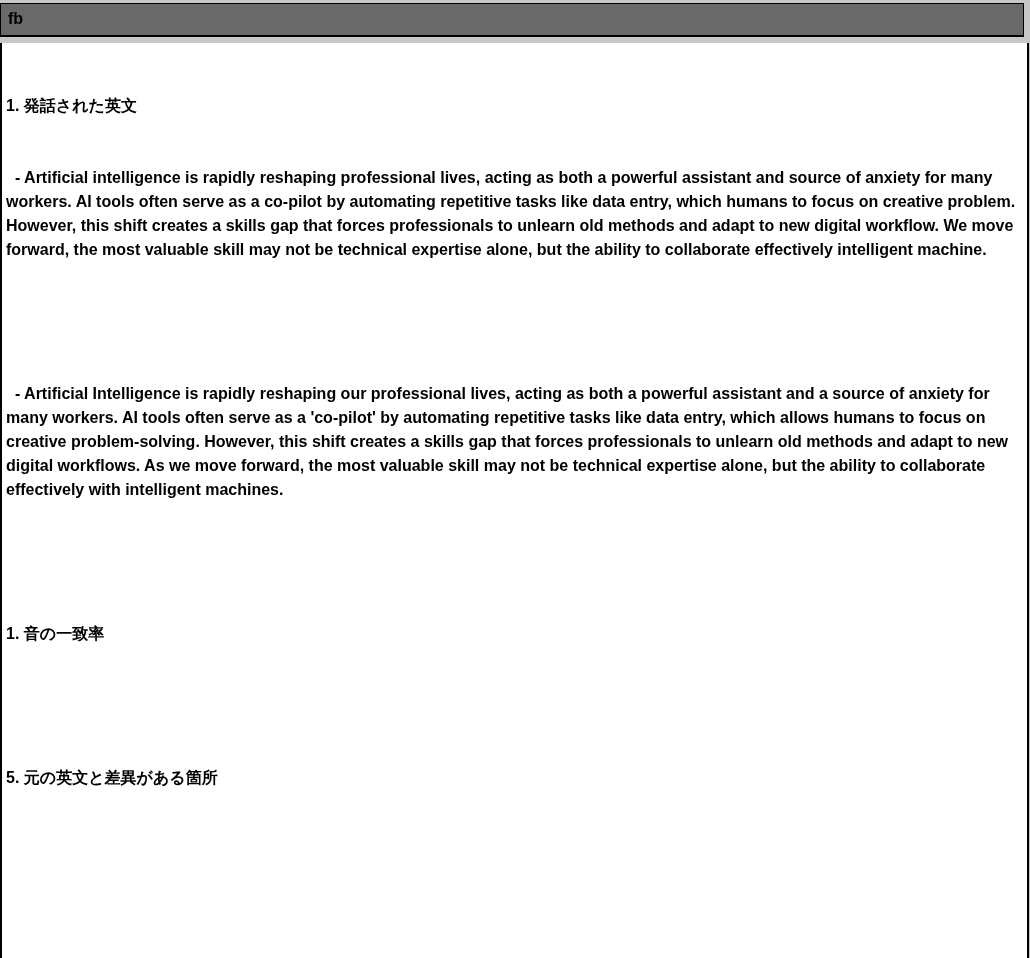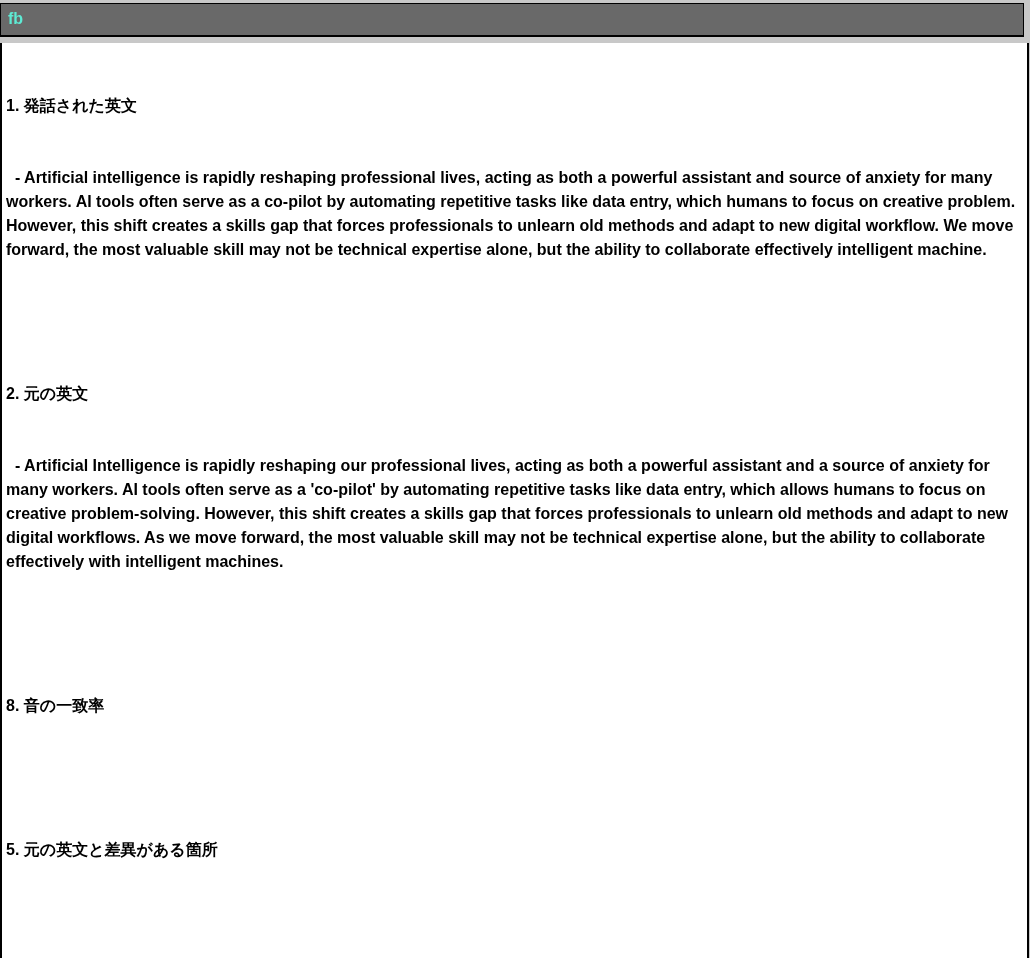--- a/index.html
+++ b/index.html
@@ -14,21 +14,21 @@
   }
   .titlebar {
     position: absolute;
     top: 3px;
     left: 0;
     width: 1024px;
     height: 34px;
     background: #696969;
     border: 1px solid #000;
     border-bottom-width: 2px;
-    color: #5eead4;
+    color: #000000;
     font-size: 16px;
     font-weight: bold;
     line-height: 30px;
     padding-left: 7px;
   }
   .content {
     position: absolute;
     top: 43px;
     left: 0;
     width: 1029px;
@@ -55,27 +55,26 @@
 
 <div class="content">
 
   <div>
     <div>1. 発話された英文</div>
     <div>  - Artificial intelligence is rapidly reshaping professional lives, acting as both a powerful assistant and source of anxiety for many workers. AI tools often serve as a co-pilot by automating repetitive tasks like data entry, which humans to focus on creative problem. However, this shift creates a skills gap that forces professionals to unlearn old methods and adapt to new digital workflow. We move forward, the most valuable skill may not be technical expertise alone, but the ability to collaborate effectively intelligent machine.</div>
   </div>
   <div class="blank-line"></div>
 
   <div>
-    <div>2. 元の英文</div>
     <div>  - Artificial Intelligence is rapidly reshaping our professional lives, acting as both a powerful assistant and a source of anxiety for many workers. AI tools often serve as a 'co-pilot' by automating repetitive tasks like data entry, which allows humans to focus on creative problem-solving. However, this shift creates a skills gap that forces professionals to unlearn old methods and adapt to new digital workflows. As we move forward, the most valuable skill may not be technical expertise alone, but the ability to collaborate effectively with intelligent machines.</div>
   </div>
   <div class="blank-line"></div>
 
   <div>
-    <div>8. 音の一致率</div>
+    <div>1. 音の一致率</div>
   </div>
   <div class="blank-line"></div>
 
   <div>
     <div>5. 元の英文と差異がある箇所</div>
     
 
     
     
 

